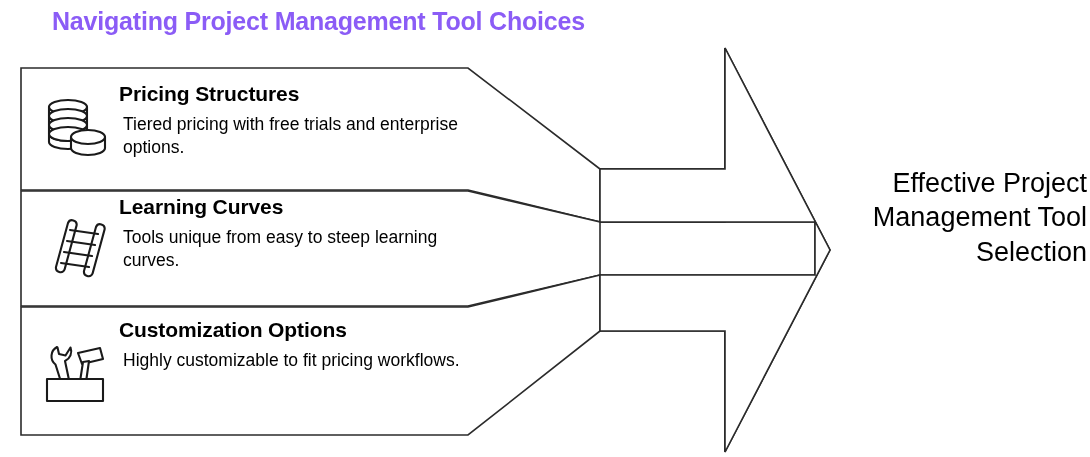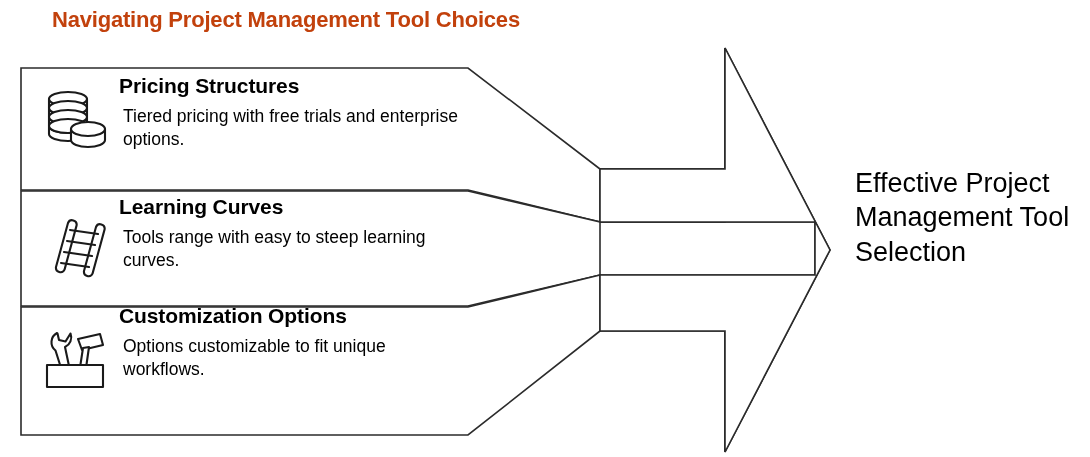--- a/index.html
+++ b/index.html
@@ -17,24 +17,24 @@
     height: 457px;
     background: #ffffff;
     overflow: hidden;
   }
 
   
   #title {
     position: absolute;
     left: 52px;
     top: 7px;
-    font-size: 22px;
+    font-size: 25px;
     font-weight: bold;
     letter-spacing: -0.2px;
-    color: #c2410c;
+    color: #8b5cf6;
     white-space: nowrap;
   }
 
   
   #diagram-svg {
     position: absolute;
     left: 0;
     top: 0;
     width: 1090px;
     height: 457px;
@@ -79,42 +79,43 @@
   }
   .row-desc {
     font-size: 17.5px;
     font-weight: normal;
     line-height: 1.32;
     margin: 4px;
     max-width: 345px;
   }
 
   
-  #row-1 { top: 60px;  height: 122px; padding-left: 12px; }
+  #row-1 { top: 68px;  height: 122px; padding-left: 12px; }
   #row-2 { top: 191px; height: 115px; }
-  #row-3 { top: 293px; height: 128px; }
+  #row-3 { top: 307px; height: 128px; }
 
   #row-1 .row-icon { top: 22px; }
   #row-2 .row-icon { top: 18px; }
   #row-3 .row-icon { top: 28px; }
 
   #row-1 .row-text { top: 14px; }
   #row-2 .row-text { top: 4px; }
   #row-3 .row-text { top: 11px; }
 
   
   #outcome {
     position: absolute;
     left: 855px;
     top: 166px;
     width: 232px;
     font-size: 27px;
     font-weight: normal;
     line-height: 1.27;
     color: #000000;
+    text-align: right;
   }
 
   .icon-svg { display: block; width: 100%; height: 100%; }
   .ico-stroke { fill: none; stroke: #1a1a1a; stroke-width: 2.1; stroke-linejoin: round; stroke-linecap: round; }
   .ico-fill-white { fill: #ffffff; stroke: #1a1a1a; stroke-width: 2.1; stroke-linejoin: round; stroke-linecap: round; }
 </style>
 </head>
 <body>
 
 <div id="canvas">
@@ -215,21 +216,21 @@
         <path class="ico-fill-white" d="M 46,62 L 58,18 a 4.5,4.5 0 0 1 8.6,2.4 L 54.6,64.4 a 4.5,4.5 0 0 1 -8.6,-2.4 Z"></path>
 
         <line class="ico-stroke" x1="32" y1="21" x2="60" y2="25"></line>
         <line class="ico-stroke" x1="29" y1="32" x2="57" y2="36"></line>
         <line class="ico-stroke" x1="26" y1="43" x2="54" y2="47"></line>
         <line class="ico-stroke" x1="23" y1="54" x2="51" y2="58"></line>
       </svg>
     </div>
     <div class="row-text">
       <div class="row-heading">Learning Curves</div>
-      <div class="row-desc">Tools range with easy to steep learning curves.</div>
+      <div class="row-desc">Tools unique from easy to steep learning curves.</div>
     </div>
   </div>
 
   <div class="row" id="row-3">
     <div class="row-icon">
       <svg class="icon-svg" viewBox="0 0 76 76">
 
         <path class="ico-fill-white" d="M 19,12
                  a 10.5,10.5 0 0 0 -1.5,17.5
                  L 24,50
@@ -243,19 +244,19 @@
 
         <path class="ico-fill-white" d="M 40,18 L 62,13 L 65,24 L 44,29 Z"></path>
 
         <path class="ico-fill-white" d="M 45,27 L 51,26 L 47,54 a 3,3 0 0 1 -6,-0.8 Z"></path>
 
         <rect class="ico-fill-white" x="9" y="44" width="56" height="22"></rect>
       </svg>
     </div>
     <div class="row-text">
       <div class="row-heading">Customization Options</div>
-      <div class="row-desc">Options customizable to fit unique workflows.</div>
+      <div class="row-desc">Highly customizable to fit pricing workflows.</div>
     </div>
   </div>
 
   <div id="outcome">Effective Project Management Tool Selection</div>
 
 </div>
 
 </body></html>

